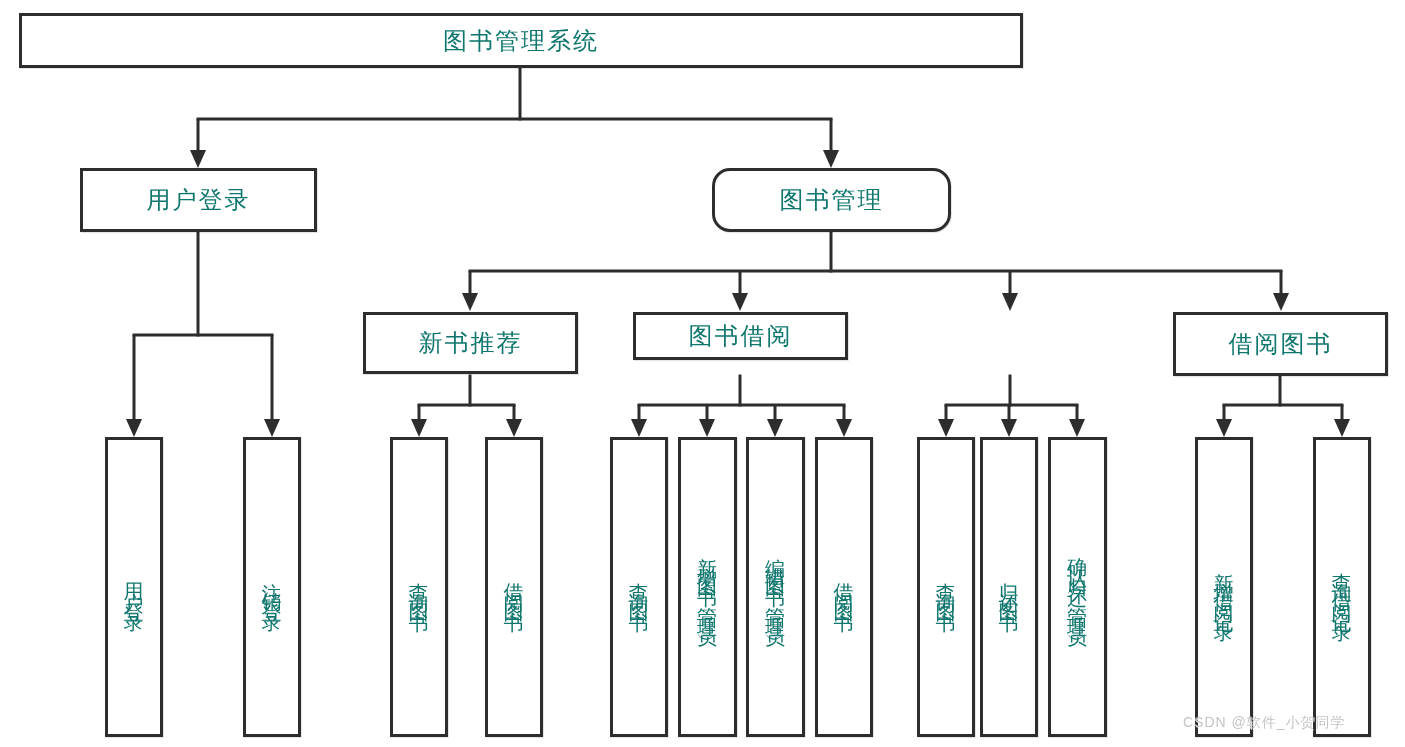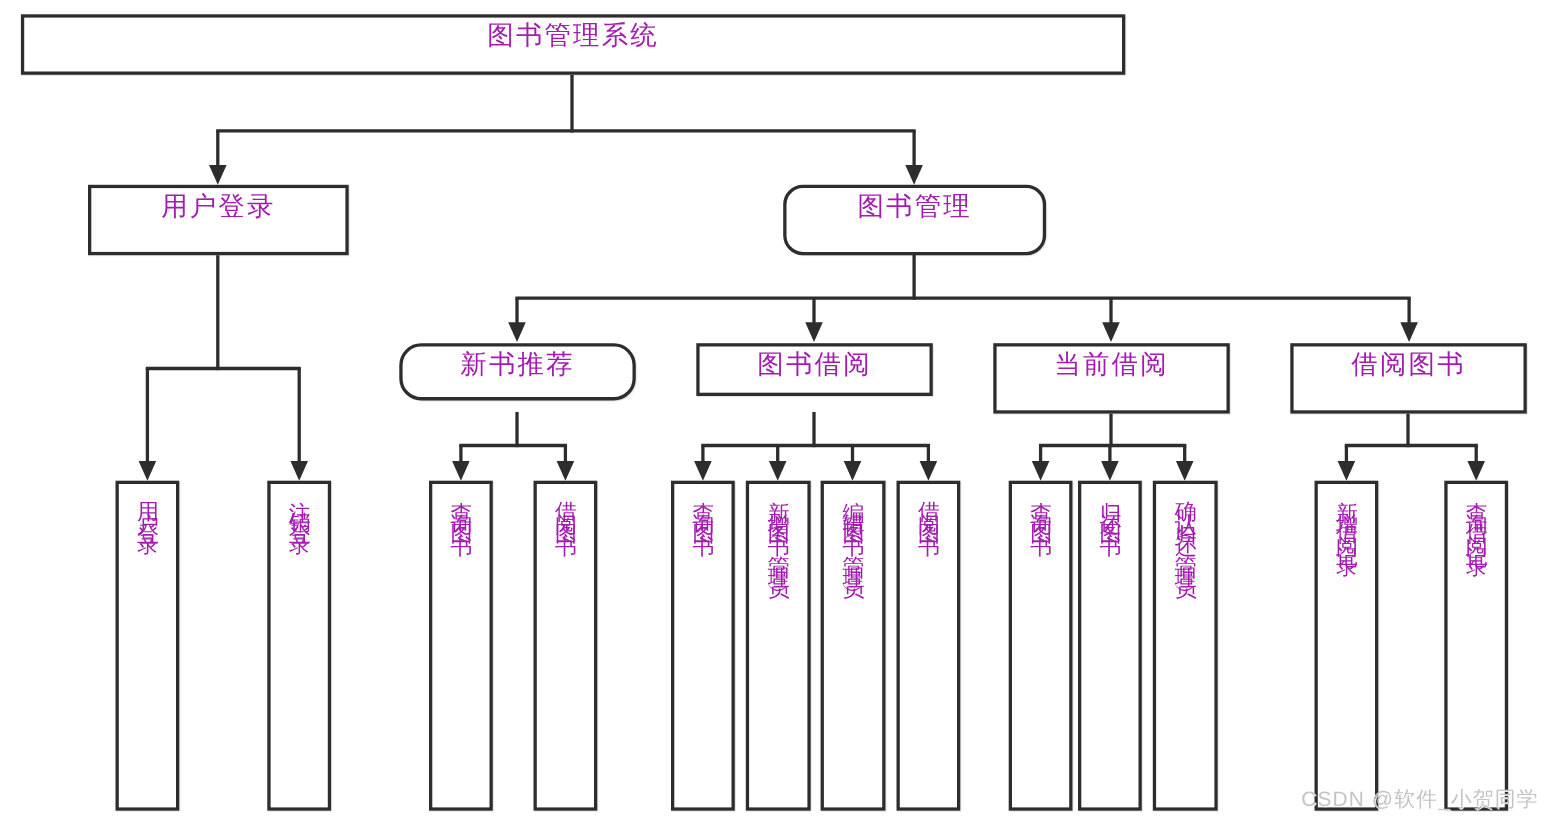--- a/index.html
+++ b/index.html
@@ -21,44 +21,44 @@
     top: 0;
     z-index: 1;
   }
   .node {
     position: absolute;
     box-sizing: border-box;
     background: #ffffff;
     border: 3px solid #2d2d2d;
     box-shadow: 1px 1px 0 rgba(0,0,0,0.10);
     display: flex;
-    align-items: flex-start;
+    align-items: center;
     justify-content: center;
-    color: #a21caf;
+    color: #0f766e;
     z-index: 2;
   }
   .h-node span {
     font-size: 24px;
     letter-spacing: 2px;
     white-space: nowrap;
   }
   .v-node span {
     writing-mode: vertical-rl;
     text-orientation: mixed;
     font-size: 20px;
     letter-spacing: 10px;
     line-height: 1;
     white-space: nowrap;
   }
   .watermark {
     position: absolute;
     left: 1183px;
     top: 714px;
     z-index: 5;
-    font-size: 19px;
+    font-size: 14px;
     color: #c4c4c4;
     letter-spacing: 1px;
     white-space: nowrap;
     text-shadow: 1px 1px 0 rgba(255,255,255,0.85);
   }
 </style>
 </head>
 <body>
 
 <div class="canvas">
@@ -129,28 +129,25 @@
     <span>图书管理系统</span>
   </div>
 
   <div class="node h-node" style="left:80px; top:168px; width:237px; height:64px;">
     <span>用户登录</span>
   </div>
   <div class="node h-node" style="left:712px; top:168px; width:239px; height:64px;border-radius:18px;">
     <span>图书管理</span>
   </div>
 
-  <div class="node h-node" style="left:363px; top:312px; width:215px; height:52px;border-radius:20px;">
+  <div class="node h-node" style="left:363px; top:312px; width:215px; height:62px;">
     <span>新书推荐</span>
   </div>
   <div class="node h-node" style="left:633px; top:312px; width:215px; height:48px;">
     <span>图书借阅</span>
-  </div>
-  <div class="node h-node" style="left:903px; top:312px; width:215px; height:64px;">
-    <span>当前借阅</span>
   </div>
   <div class="node h-node" style="left:1173px; top:312px; width:215px; height:64px;">
     <span>借阅图书</span>
   </div>
 
   <div class="node v-node" style="left:105px; top:437px; width:58px; height:300px;">
     <span>用户登录</span>
   </div>
   <div class="node v-node" style="left:243px; top:437px; width:58px; height:300px;">
     <span>注销登录</span>

